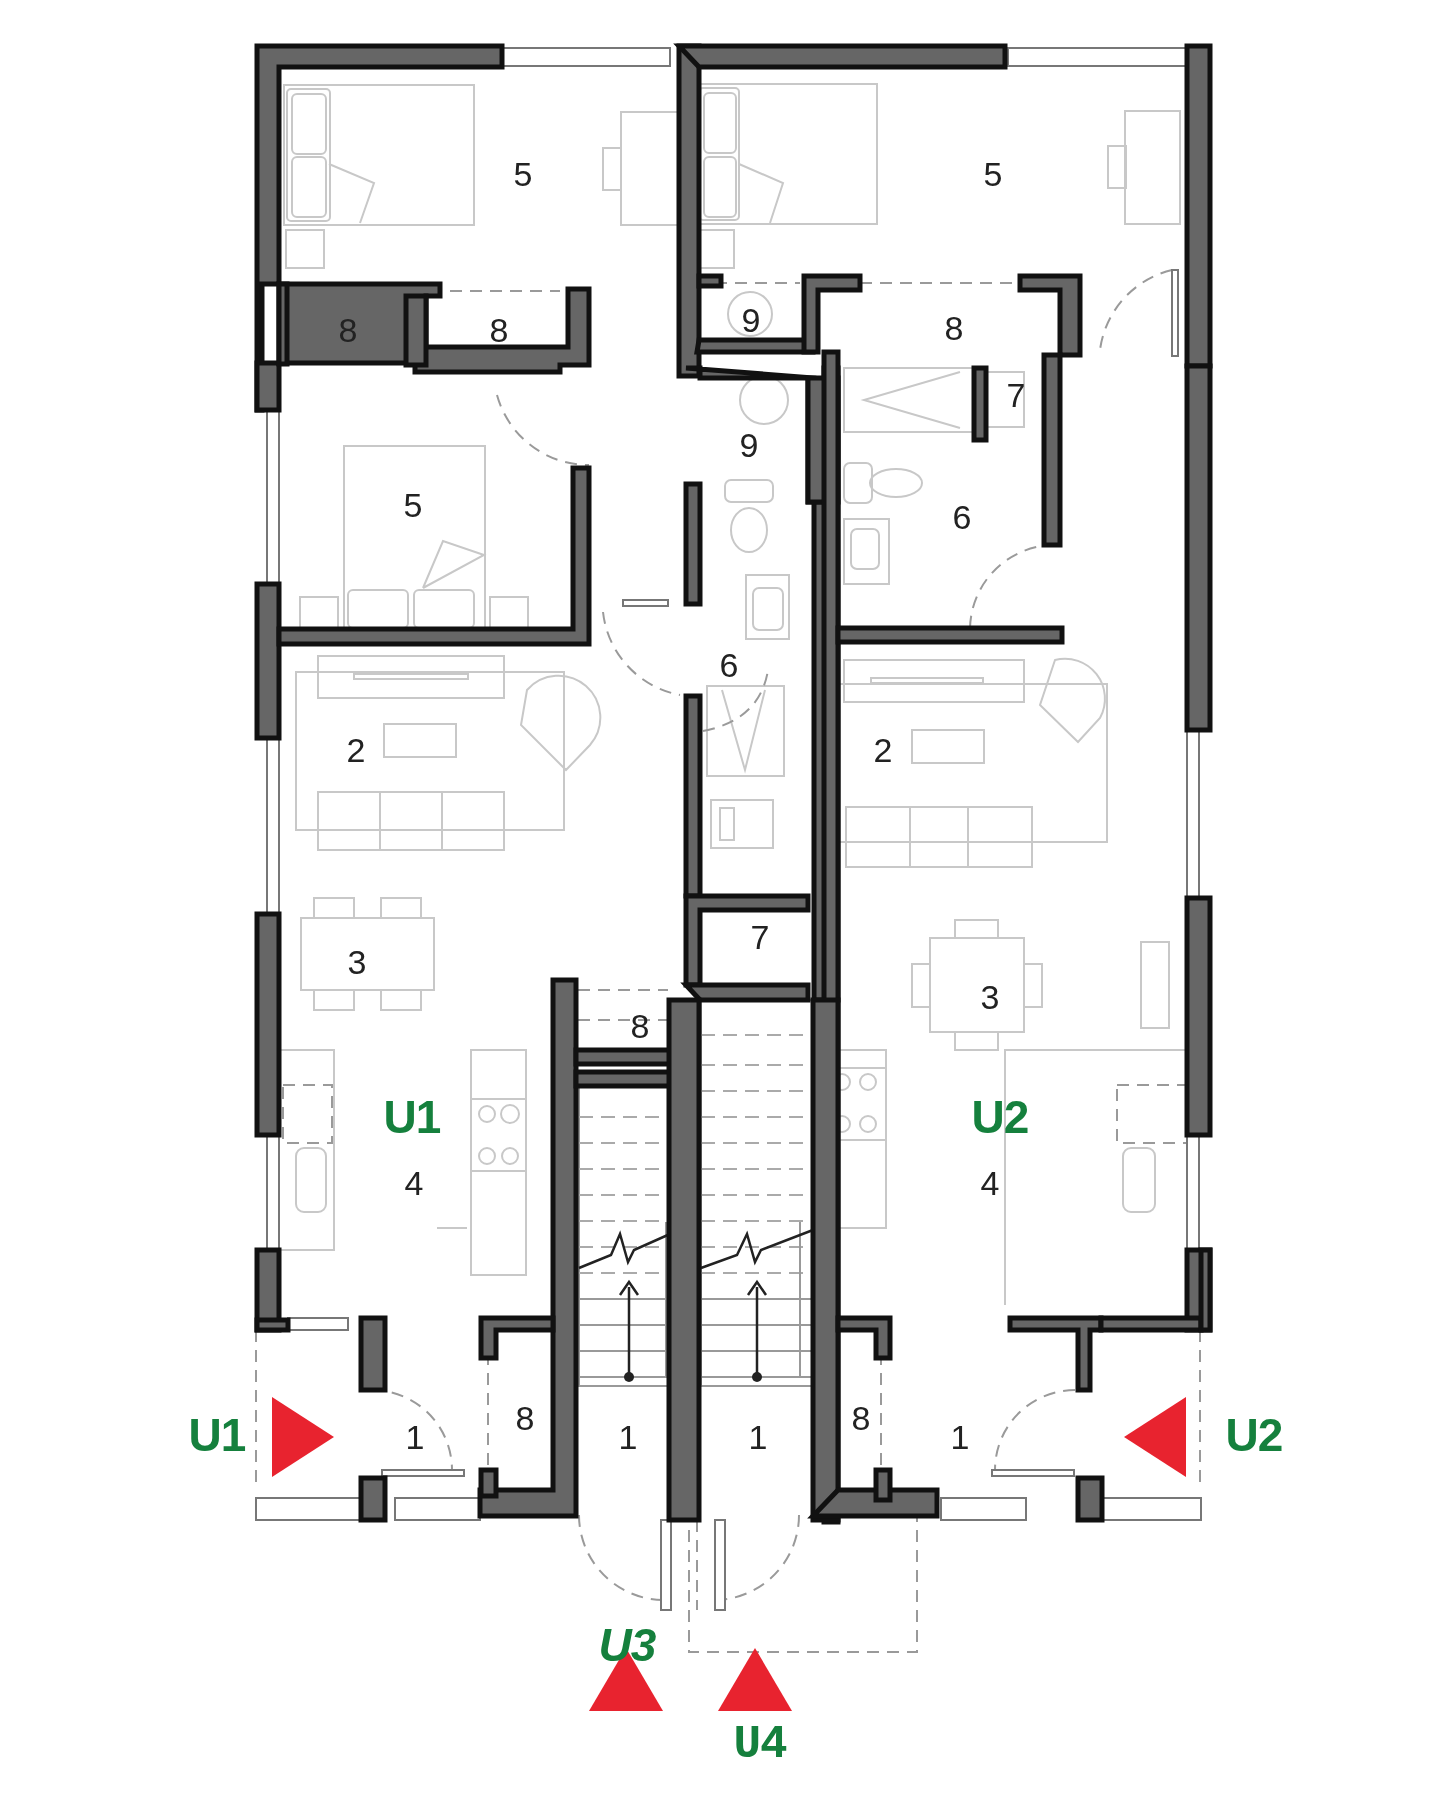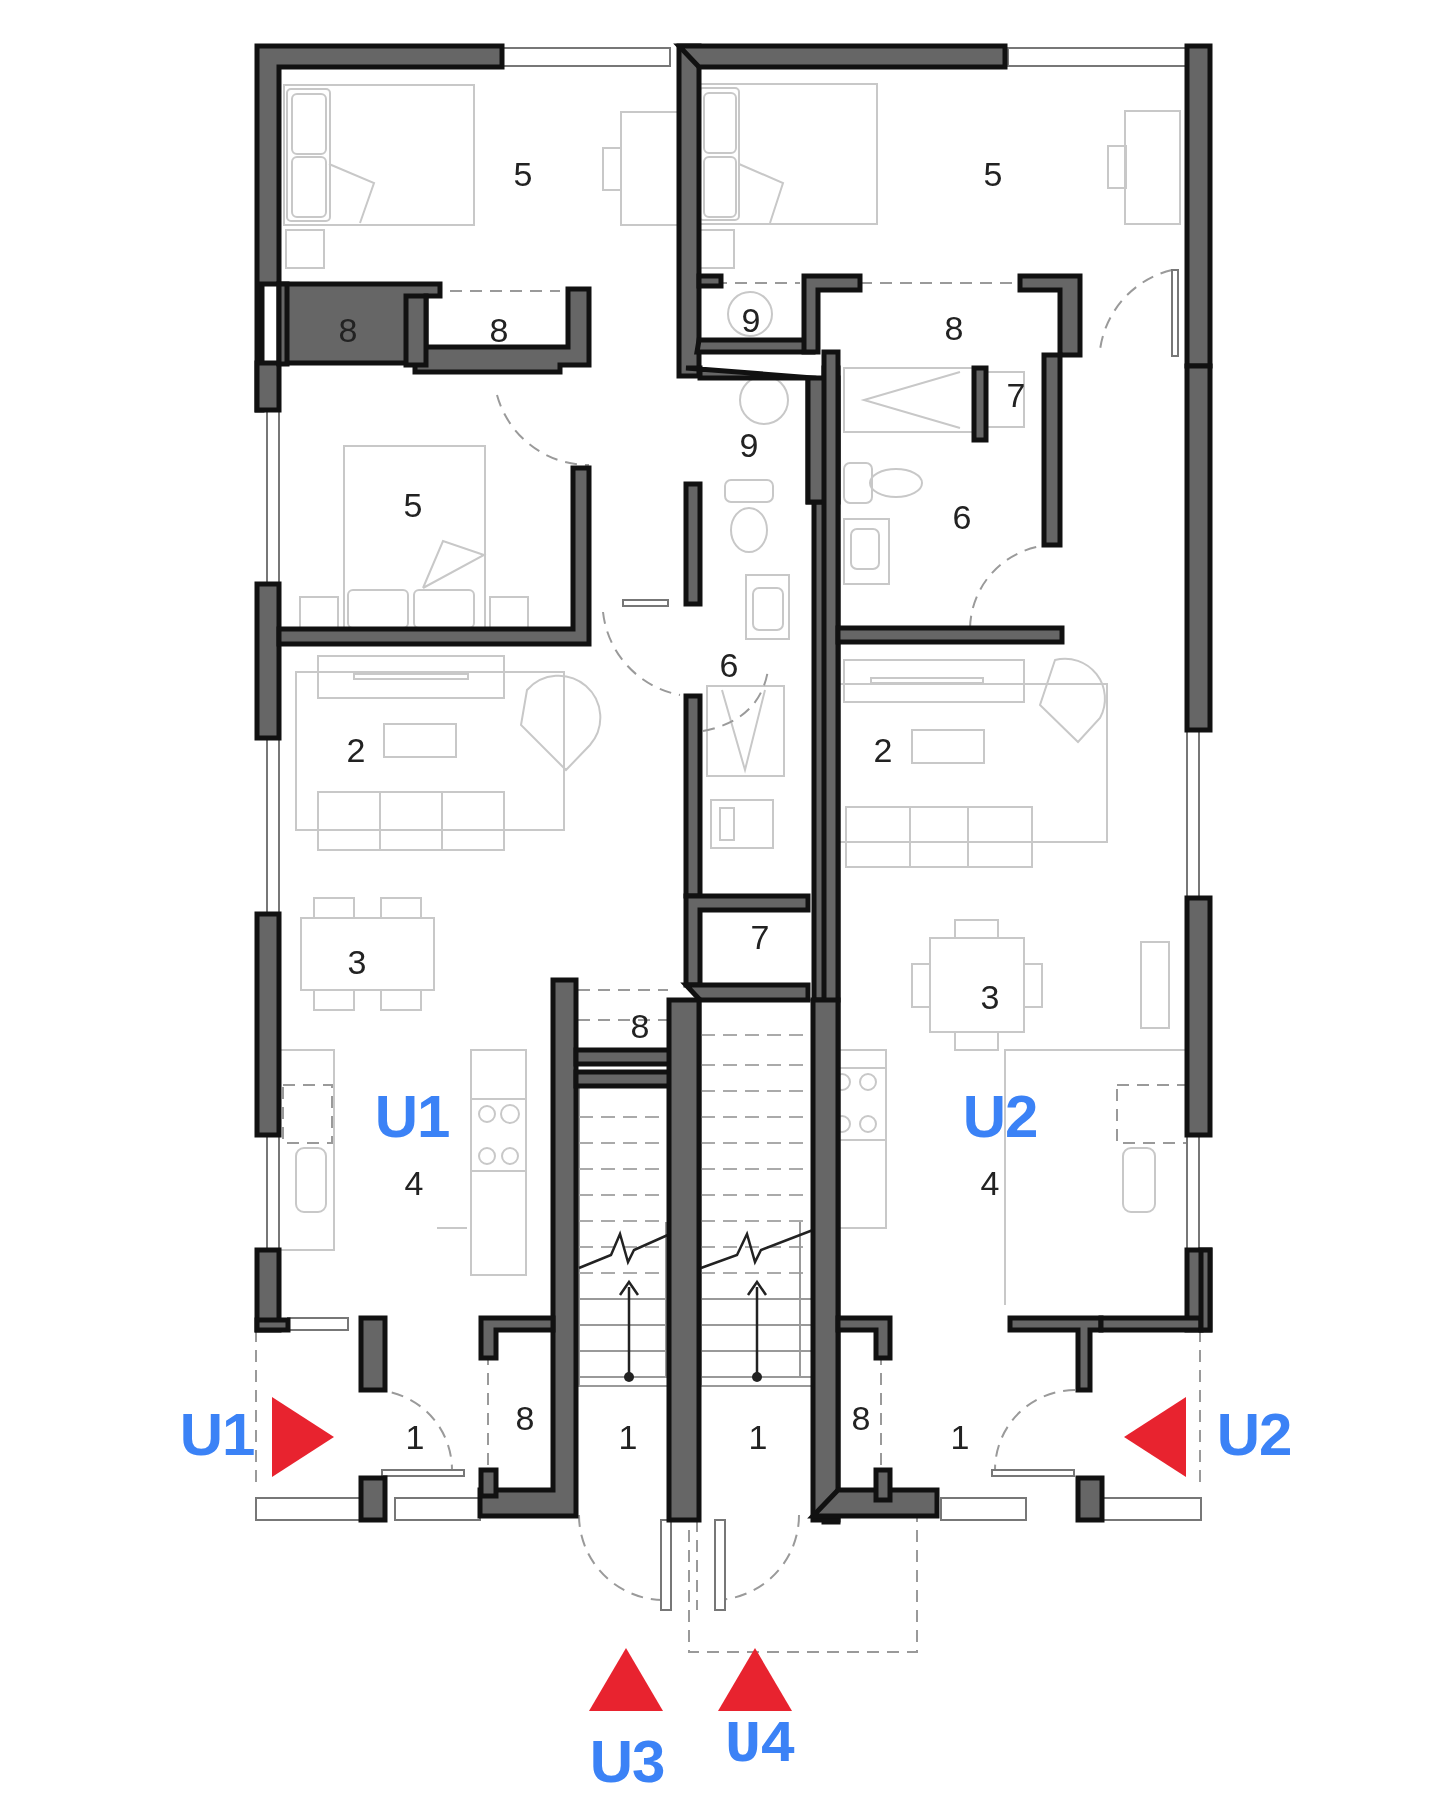--- a/index.html
+++ b/index.html
@@ -8,21 +8,21 @@
   #plan { position:absolute; left:0; top:0; width:1440px; height:1800px; }
   .wall { fill:#666666; stroke:#111111; stroke-width:5; stroke-linejoin:miter; }
   .furn { fill:none; stroke:#c8c8c8; stroke-width:2; }
   .dash { fill:none; stroke:#9a9a9a; stroke-width:2; stroke-dasharray:12 8; }
   .win { fill:#ffffff; stroke:#777777; stroke-width:2; }
   .stair { fill:none; stroke:#999999; stroke-width:2; }
   .stair-d { fill:none; stroke:#aaaaaa; stroke-width:2; stroke-dasharray:14 8; }
   .arrowline { stroke:#222222; stroke-width:2.5; fill:none; }
   .room-label { position:absolute; font-size:34px; color:#222222; font-weight:400;
                 transform:translate(-50%,-50%); line-height:1; }
-  .unit-label { position:absolute; font-size:60px; color:#3b82f6; font-weight:700;
+  .unit-label { position:absolute; font-size:46px; color:#15803d; font-weight:700;
                 transform:translate(-50%,-50%); line-height:1; letter-spacing:-1px; }
   .marker { position:absolute; width:0; height:0; }
   .marker-right { border-top:40px solid transparent; border-bottom:40px solid transparent;
                   border-left:62px solid #e8232f; }
   .marker-left { border-top:40px solid transparent; border-bottom:40px solid transparent;
                  border-right:62px solid #e8232f; }
   .marker-up { border-left:37px solid transparent; border-right:37px solid transparent;
                border-bottom:63px solid #e8232f; }
 </style>
 </head>
@@ -323,16 +323,16 @@
 <div class="unit-label" style="left:412px;top:1117px;">U1</div>
 <div class="unit-label" style="left:1000px;top:1117px;">U2</div>
 
 <div class="marker marker-right" style="left:272px;top:1397px;"></div>
 <div class="unit-label" style="left:217px;top:1435px;">U1</div>
 
 <div class="marker marker-left" style="left:1124px;top:1397px;"></div>
 <div class="unit-label" style="left:1254px;top:1435px;">U2</div>
 
 <div class="marker marker-up" style="left:589px;top:1648px;"></div>
-<div class="unit-label" style="left:627px;top:1762px;">U3</div>
+<div class="unit-label" style="left:627px;top:1645px;font-style:italic;">U3</div>
 
 <div class="marker marker-up" style="left:718px;top:1648px;"></div>
 <div class="unit-label" style="left:760px;top:1745px;font-family:Liberation Mono, monospace;">U4</div>
 
 </body></html>

